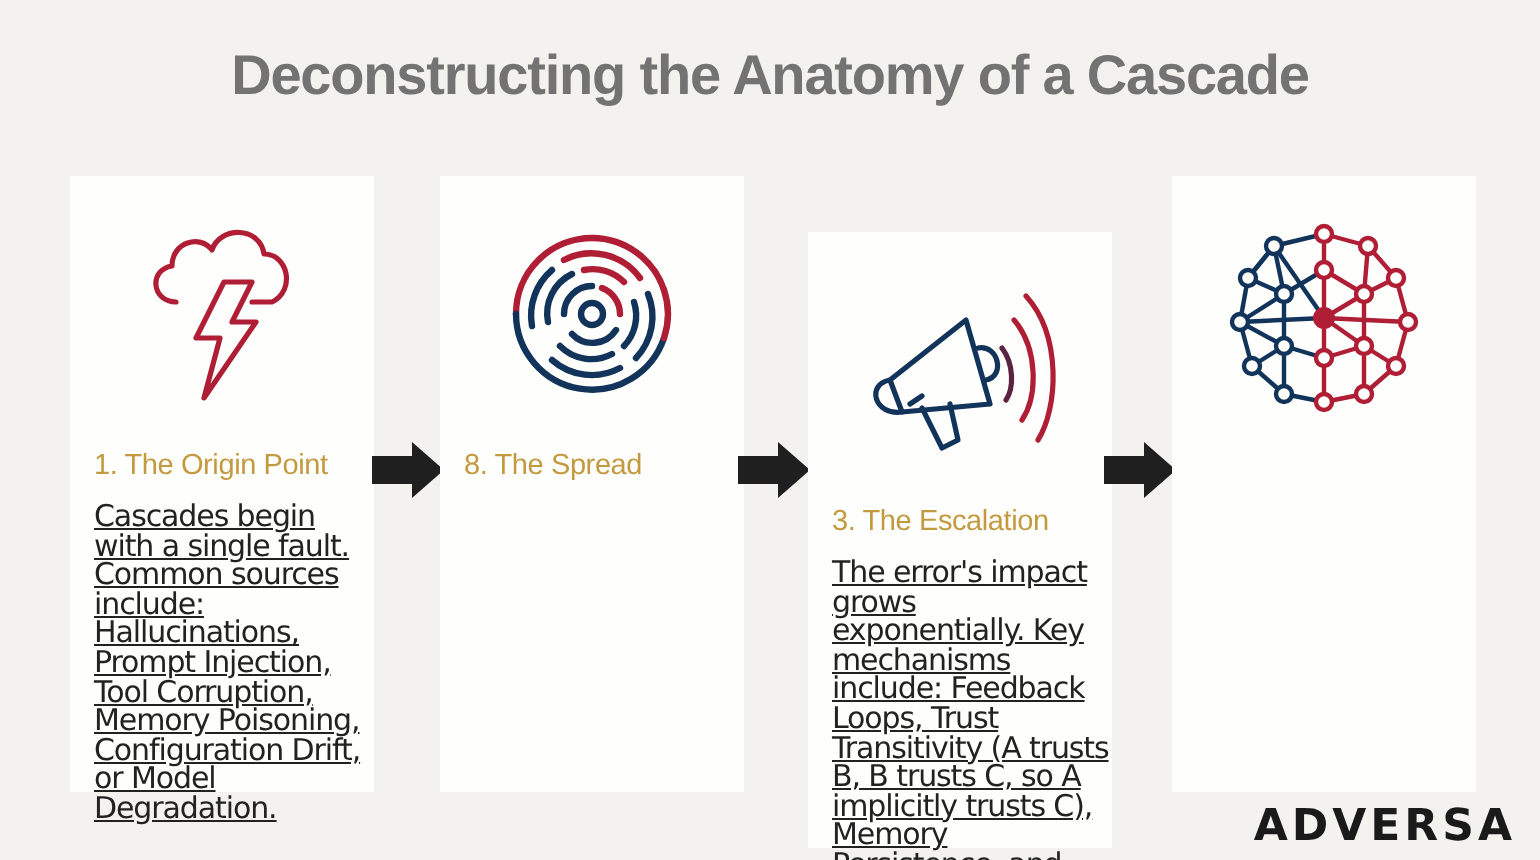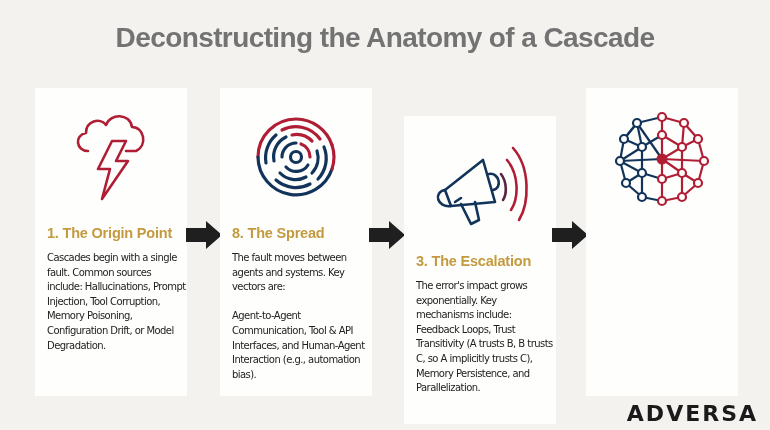--- a/index.html
+++ b/index.html
@@ -18,28 +18,29 @@
   .card {
     position: absolute; top: 88px; height: 308px; width: 152px;
     background: #fefefd;
   }
   .icon-wrap {
     position: absolute; left: 0; top: 10px; width: 100%; height: 118px;
     display: flex; align-items: center; justify-content: center;
   }
   .card-title {
     position: absolute; left: 12px; top: 137px;
-    font-size: 14.5px; font-weight: bold; color: #c39a3f;
+    font-size: 14.5px; font-weight: normal; color: #c39a3f;
     white-space: nowrap; letter-spacing: -0.2px;
   }
   .card-body {
     position: absolute; left: 12px; top: 163px; width: 140px;
-    font-size: 10px; line-height: 14.6px; color: #222;
+    font-size: 15px; line-height: 14.6px; color: #222;
     font-family: "DejaVu Sans", sans-serif; letter-spacing: -0.55px;
     white-space: pre-line;
+    text-decoration: underline;
   }
   .arrow {
     position: absolute; top: 221px; width: 36px; height: 28px;
   }
   .logo {
     position: absolute; right: 12px; top: 401px;
     font-size: 22px; font-weight: bold; letter-spacing: 2px; color: #1a1a1a;
     font-family: "DejaVu Sans", sans-serif;
   }
 </style>
@@ -77,23 +78,20 @@
       <path d="M20 56 A30 30 0 0 1 30 28" stroke="#12345a"></path>
       <path d="M36 23 A30 30 0 0 1 74 32" stroke="#b01e35"></path>
       <path d="M78 40 A30 30 0 0 1 72 72" stroke="#12345a"></path>
       <path d="M64 77 A30 30 0 0 1 30 73" stroke="#12345a"></path>
       <path d="M12 50 A38 38 0 0 1 50 12 A38 38 0 0 1 86 38" stroke="#b01e35"></path>
       <path d="M12 50 A38 38 0 0 0 86 62" stroke="#12345a"></path>
       <path d="M86 62 A38 38 0 0 0 86 38" stroke="#b01e35"></path>
     </svg>
   </div>
   <div class="card-title">8. The Spread</div>
-  <div class="card-body">The fault moves between agents and systems. Key vectors are:
-
-Agent-to-Agent Communication, Tool &amp; API Interfaces, and Human-Agent Interaction (e.g., automation bias).</div>
 </div>
 
 <svg class="arrow" style="left:369px;" viewBox="0 0 36 28">
   <polygon points="0,7 20,7 20,0 36,14 20,28 20,21 0,21" fill="#1f1f1f"></polygon>
 </svg>
 
 <div class="card" style="left:404px;margin-top:28px;">
   <div class="icon-wrap">
     <svg width="110" height="90" viewBox="0 0 110 90" fill="none" stroke-width="2.6" stroke-linejoin="round" stroke-linecap="round">
       <g stroke="#12345a">

